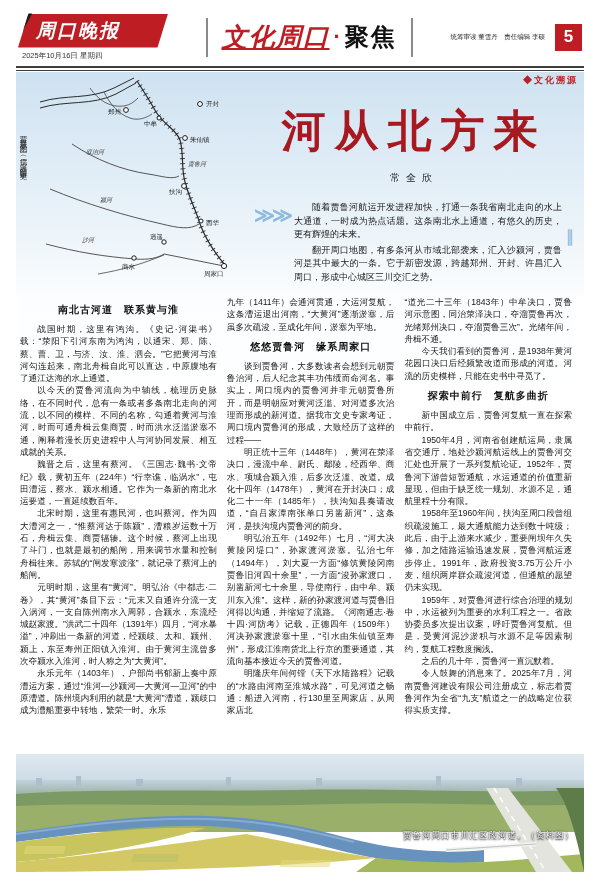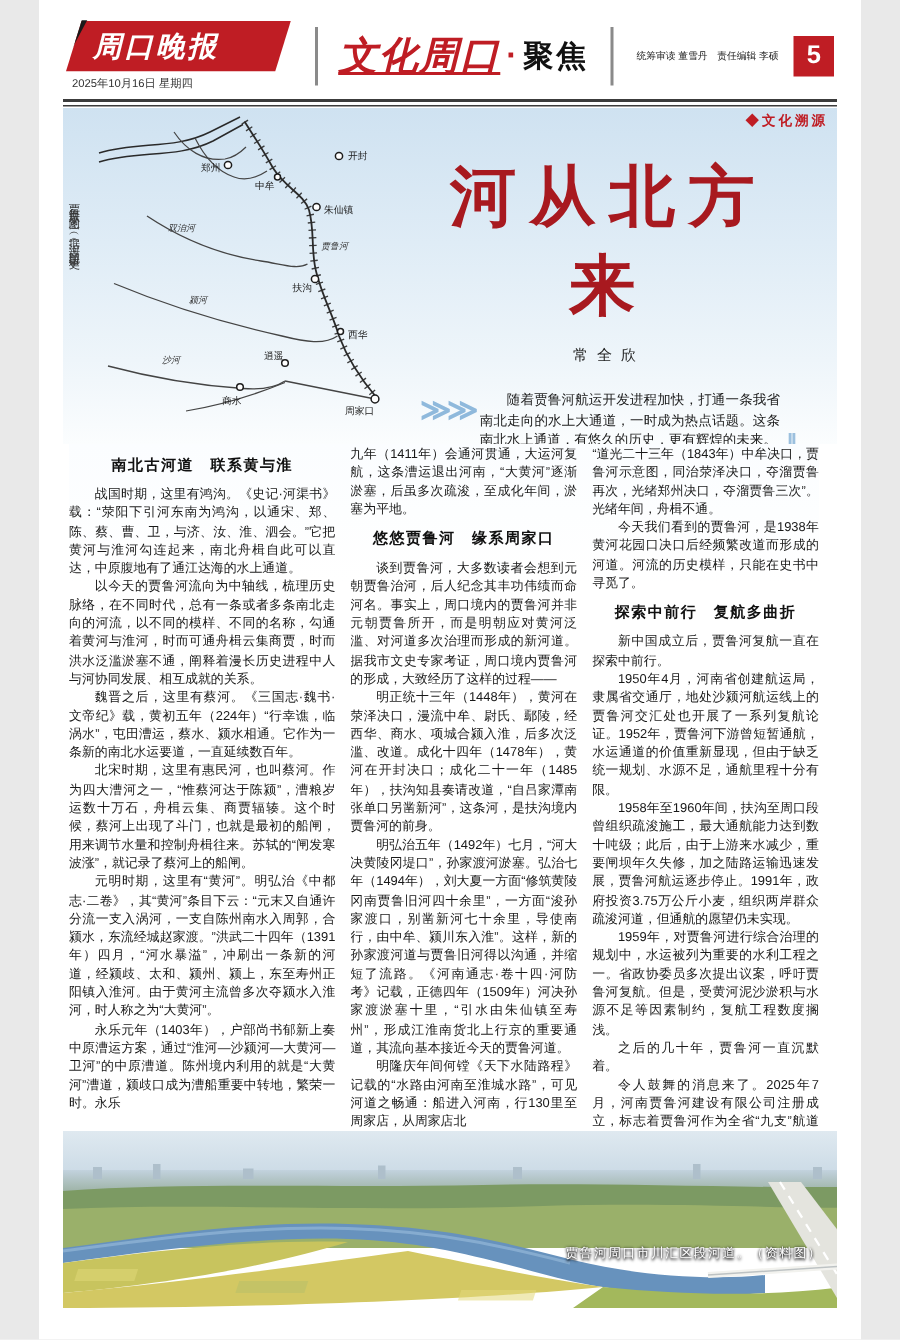--- a/index.html
+++ b/index.html
@@ -1,48 +1,48 @@
 <!DOCTYPE html>
 <html><head>
 <meta charset="utf-8">
 <style>
   html,body{margin:0;padding:0;background:#e9e9e9;}
-  .page{position:relative;width:548px;height:893px;margin:0 auto;background:#ffffff;
+  .page{position:relative;width:600px;height:893px;margin:0 auto;background:#ffffff;
         font-family:"Liberation Sans",sans-serif;color:#1a1a1a;overflow:hidden;}
   
   .hdr{position:absolute;top:14px;left:18px;right:18px;height:46px;display:flex;align-items:center;}
   .masthead{position:relative;width:150px;}
   .mast-flag{position:relative;background:#bf1d24;color:#fff;padding:4px 14px 4px 18px;
              clip-path:polygon(7% 0,100% 0,93% 100%,0 100%);width:118px;}
   .mast-flag:before{content:"";position:absolute;left:-8px;top:-4px;width:16px;height:30px;
              background:#1a1a1a;transform:skewX(-28deg);}
   .mast-title{font-family:"Liberation Serif",serif;font-style:italic;font-weight:bold;
              font-size:19px;letter-spacing:2px;white-space:nowrap;}
   .mast-date{font-size:7.5px;color:#333;margin-top:3px;padding-left:4px;white-space:nowrap;}
   .section-mid{flex:1;display:flex;justify-content:center;align-items:center;}
   .section-box{display:flex;align-items:center;border-left:2px solid #8a8a8a;border-right:2px solid #8a8a8a;
              padding:2px 14px;gap:4px;}
   .sec-script{color:#bf1d24;font-family:"Liberation Serif",serif;font-style:italic;
              font-weight:bold;font-size:26px;letter-spacing:1px;text-decoration:underline;}
   .sec-dot{color:#bf1d24;font-size:22px;font-weight:bold;}
-  .sec-rest{color:#111;font-size:20px;font-weight:bold;letter-spacing:2px;}
+  .sec-rest{color:#111;font-size:24px;font-weight:bold;letter-spacing:2px;}
   .hdr-right{display:flex;align-items:center;gap:10px;}
   .staff{font-size:6.5px;color:#222;white-space:nowrap;}
   .pageno{width:27px;height:27px;background:#bf1d24;color:#fff;display:flex;align-items:center;
              justify-content:center;font-size:17px;font-weight:bold;}
   .rule{position:absolute;top:66px;left:16px;right:16px;border-top:2.5px solid #3c3c3c;}
   .rule:after{content:"";display:block;margin-top:1.5px;border-top:1px solid #3c3c3c;}
   
   .hero{position:absolute;top:72px;left:16px;right:16px;height:224px;display:flex;
         background:linear-gradient(180deg,#cfe2f1 0%,#dfecf6 40%,#eef5fa 75%,#fbfdfe 100%);}
   .map-wrap{position:relative;width:232px;height:100%;}
   .map-vcaption{position:absolute;left:2px;top:58px;writing-mode:vertical-rl;font-size:7.5px;
         color:#333;letter-spacing:2px;height:160px;}
   .map-svg{position:absolute;left:22px;top:2px;}
-  .lead{position:relative;flex:1;padding:4px 26px 0 6px;}
+  .lead{position:relative;flex:1;padding:4px 10px 0 6px;}
   .lead-tag{position:absolute;right:6px;top:2px;color:#bf1d24;font-size:9px;font-weight:bold;letter-spacing:2px;}
   .lead-title{margin-top:26px;text-align:center;color:#a8191f;font-size:44px;font-weight:900;
         letter-spacing:9px;font-family:Liberation Serif, serif;}
   .lead-author{text-align:center;font-size:10px;letter-spacing:6px;color:#222;margin-top:10px;}
   .lead-body{display:flex;margin-top:16px;align-items:flex-start;}
   .chevrons{color:#8fb9dc;font-size:20px;font-weight:bold;line-height:1;margin:4px 4px 0 0;letter-spacing:-3px;}
   .bars{color:#9cc0de;font-size:16px;font-weight:bold;margin:26px 0 0 4px;}
   .lead-paras{flex:1;}
   .lead-paras p{margin:0 0 2px;font-size:9px;line-height:13.5px;text-align:justify;text-indent:2em;}
   

